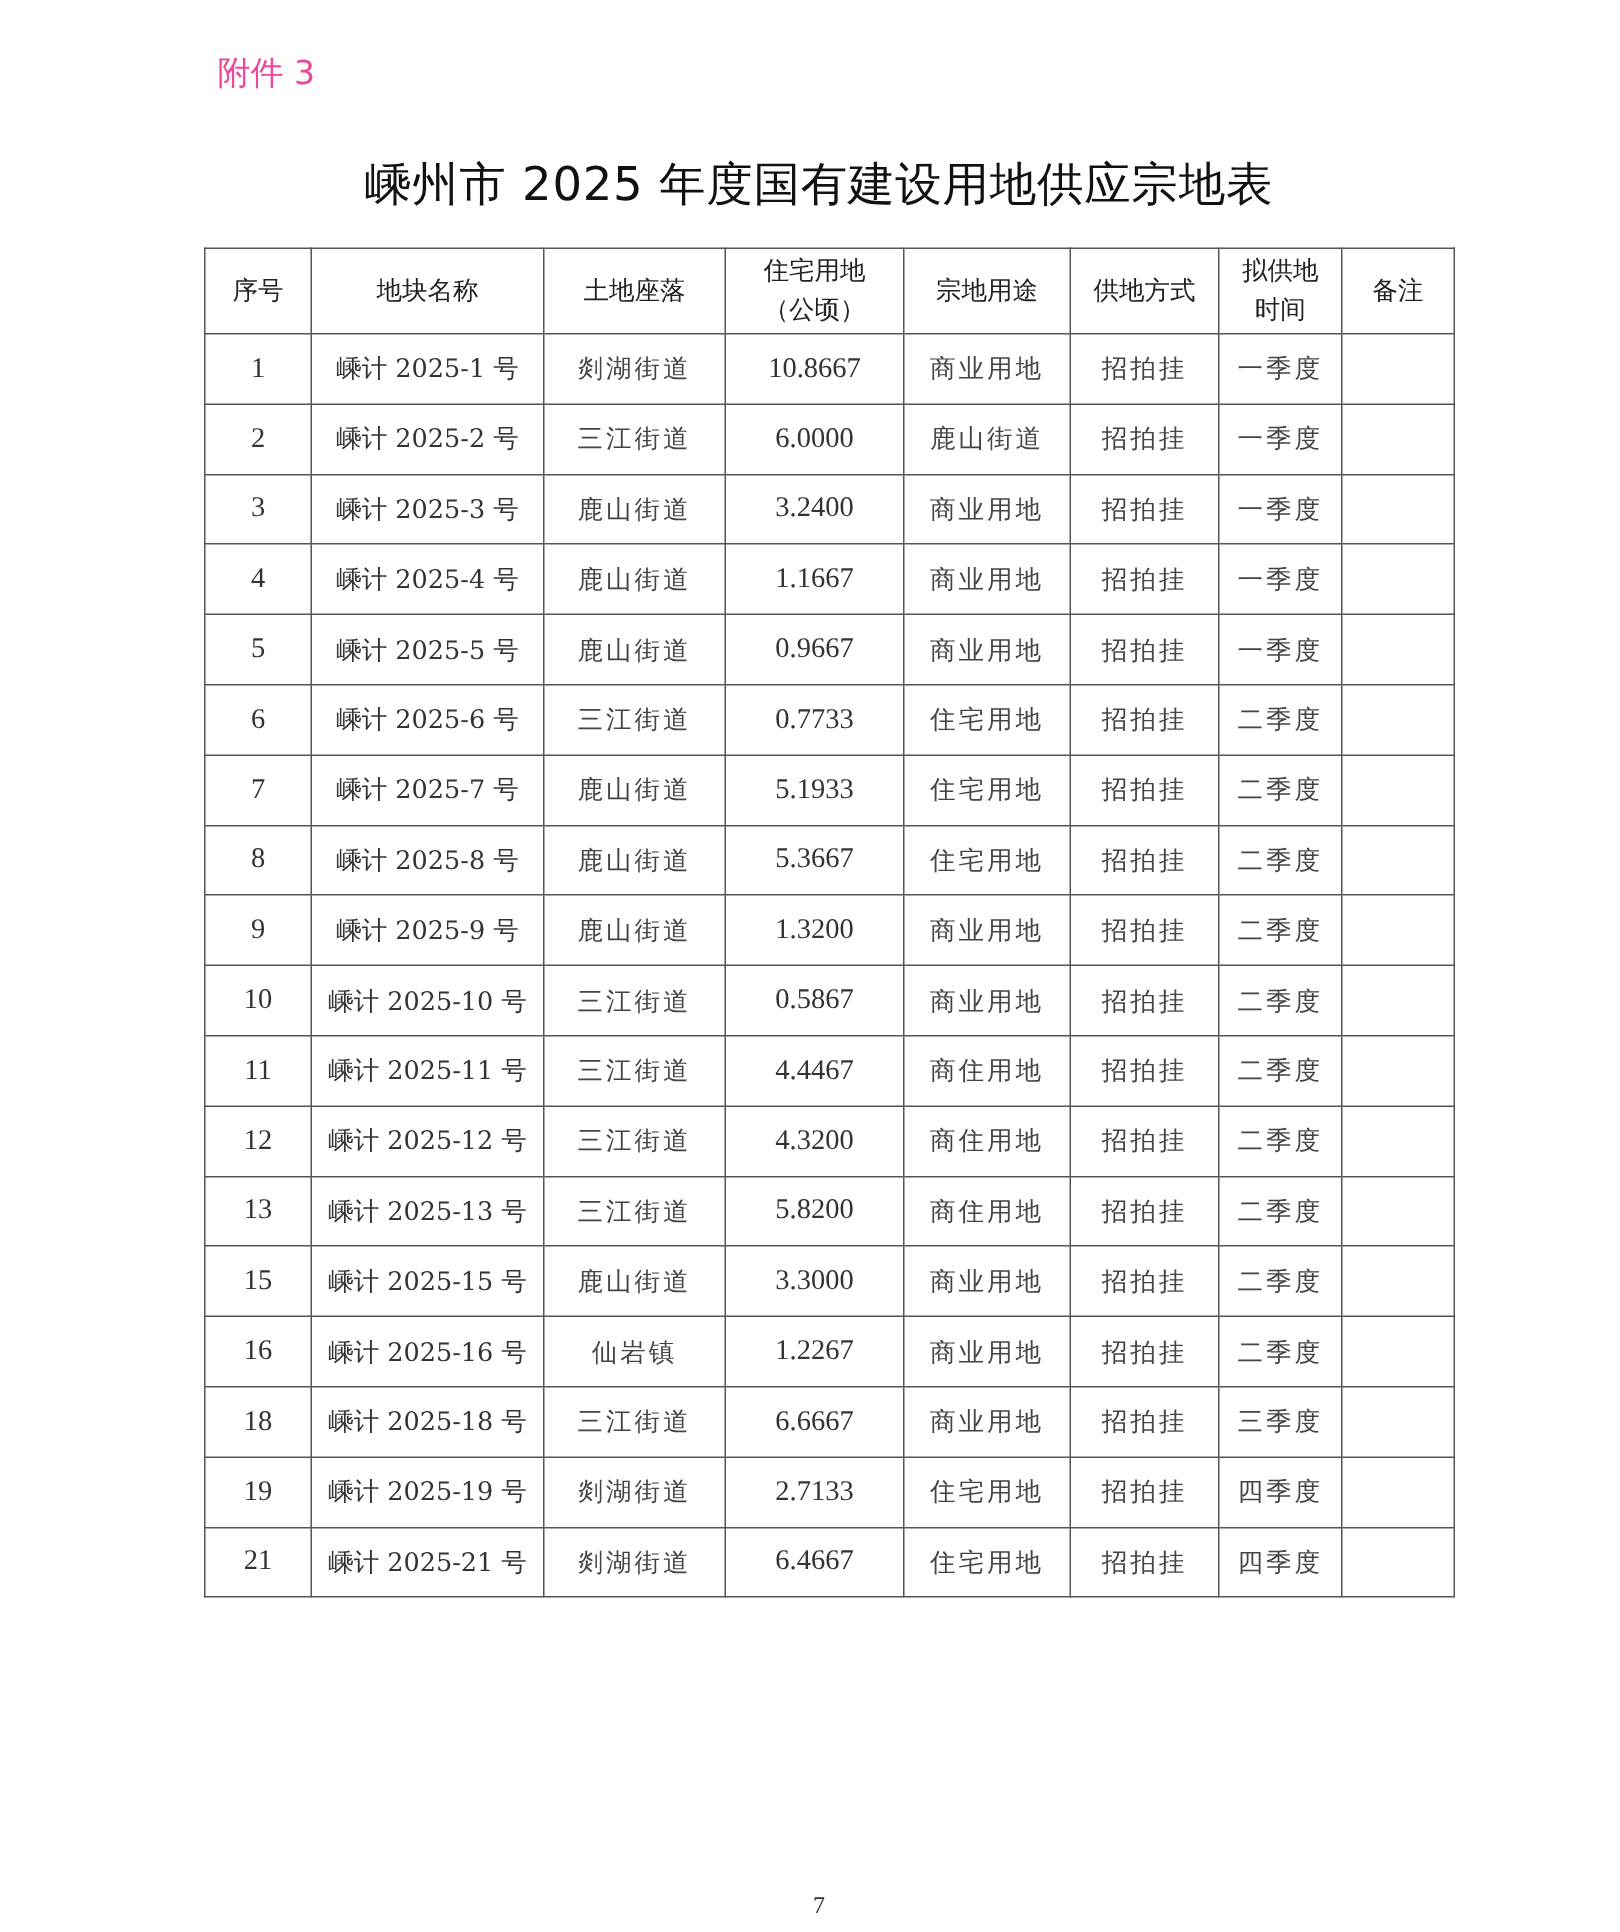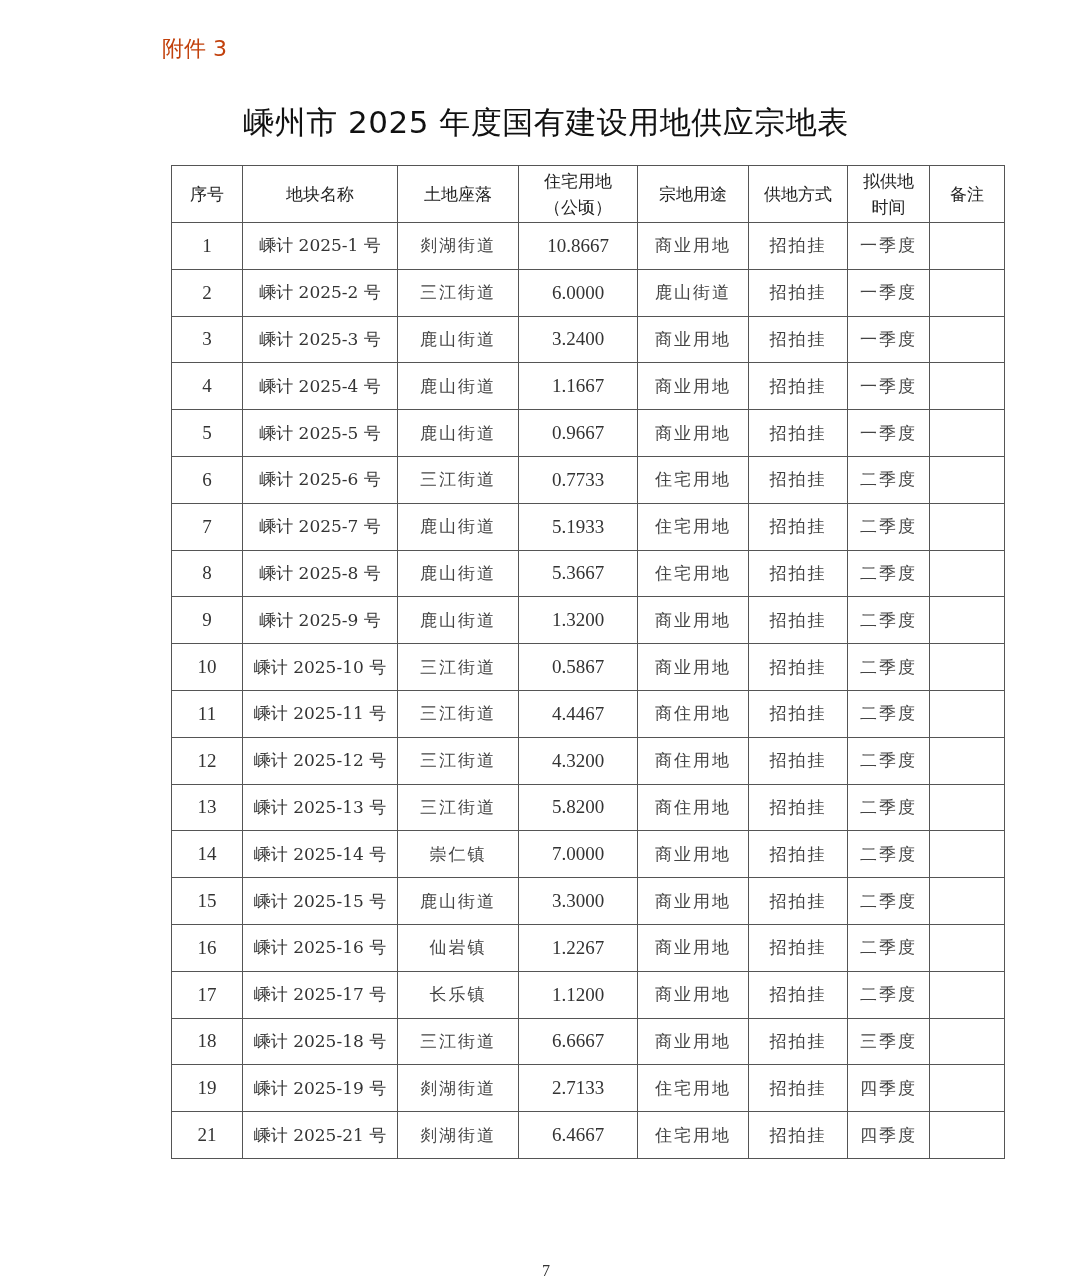--- a/index.html
+++ b/index.html
@@ -1,30 +1,29 @@
 <!DOCTYPE html>
 <html><head>
 <meta charset="utf-8">
 <style>
   html, body { margin: 0; padding: 0; background: #ffffff; }
   body { width: 1080px; height: 1288px; position: relative; overflow: hidden; color: #222; }
   .attachment {
-    position: absolute; left: 162px; top: 34px;
-    font-family: "DejaVu Sans", sans-serif; font-size: 22px; color: #c2410c;
+    position: absolute; left: 145px; top: 34px;
+    font-family: "DejaVu Sans", sans-serif; font-size: 22px; color: #ec4899;
   }
   .title {
     position: absolute; left: 0; width: 1092px; top: 102px; text-align: center;
     font-family: "DejaVu Sans", sans-serif; font-size: 31px; font-weight: 500; color: #111;
     letter-spacing: 0.5px;
   }
   table.land {
     position: absolute; left: 136px; top: 165px;
     border-collapse: collapse; table-layout: fixed;
     width: 833px;
-    margin-left: 35px;
   }
   table.land th, table.land td {
     border: 1.5px solid #555; text-align: center; vertical-align: middle; padding: 0;
   }
   table.land th {
     height: 56px; font-family: "DejaVu Sans", sans-serif; font-size: 17px; font-weight: normal; color: #222;
     line-height: 26px;
   }
   table.land td {
     height: 45.8px; font-family: "DejaVu Serif", "Liberation Serif", serif; font-size: 17px; color: #333;
@@ -196,60 +195,40 @@
         <td class="num">13</td>
         <td class="name">嵊计 2025-13 号</td>
         <td class="cjk">三江街道</td>
         <td class="num">5.8200</td>
         <td class="cjk">商住用地</td>
         <td class="cjk">招拍挂</td>
         <td class="cjk">二季度</td>
         <td></td>
       </tr>
       <tr>
-        <td class="num">14</td>
-        <td class="name">嵊计 2025-14 号</td>
-        <td class="cjk">崇仁镇</td>
-        <td class="num">7.0000</td>
-        <td class="cjk">商业用地</td>
-        <td class="cjk">招拍挂</td>
-        <td class="cjk">二季度</td>
-        <td></td>
-      </tr>
-      <tr>
         <td class="num">15</td>
         <td class="name">嵊计 2025-15 号</td>
         <td class="cjk">鹿山街道</td>
         <td class="num">3.3000</td>
         <td class="cjk">商业用地</td>
         <td class="cjk">招拍挂</td>
         <td class="cjk">二季度</td>
         <td></td>
       </tr>
       <tr>
         <td class="num">16</td>
         <td class="name">嵊计 2025-16 号</td>
         <td class="cjk">仙岩镇</td>
         <td class="num">1.2267</td>
         <td class="cjk">商业用地</td>
         <td class="cjk">招拍挂</td>
         <td class="cjk">二季度</td>
         <td></td>
       </tr>
       <tr>
-        <td class="num">17</td>
-        <td class="name">嵊计 2025-17 号</td>
-        <td class="cjk">长乐镇</td>
-        <td class="num">1.1200</td>
-        <td class="cjk">商业用地</td>
-        <td class="cjk">招拍挂</td>
-        <td class="cjk">二季度</td>
-        <td></td>
-      </tr>
-      <tr>
         <td class="num">18</td>
         <td class="name">嵊计 2025-18 号</td>
         <td class="cjk">三江街道</td>
         <td class="num">6.6667</td>
         <td class="cjk">商业用地</td>
         <td class="cjk">招拍挂</td>
         <td class="cjk">三季度</td>
         <td></td>
       </tr>
       <tr>

